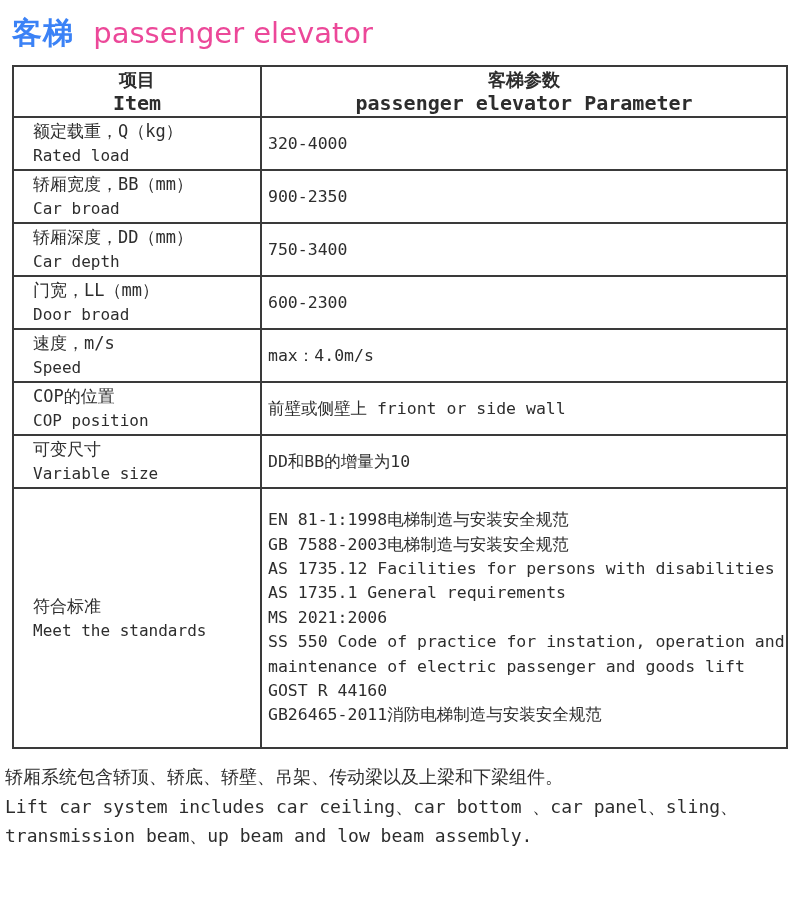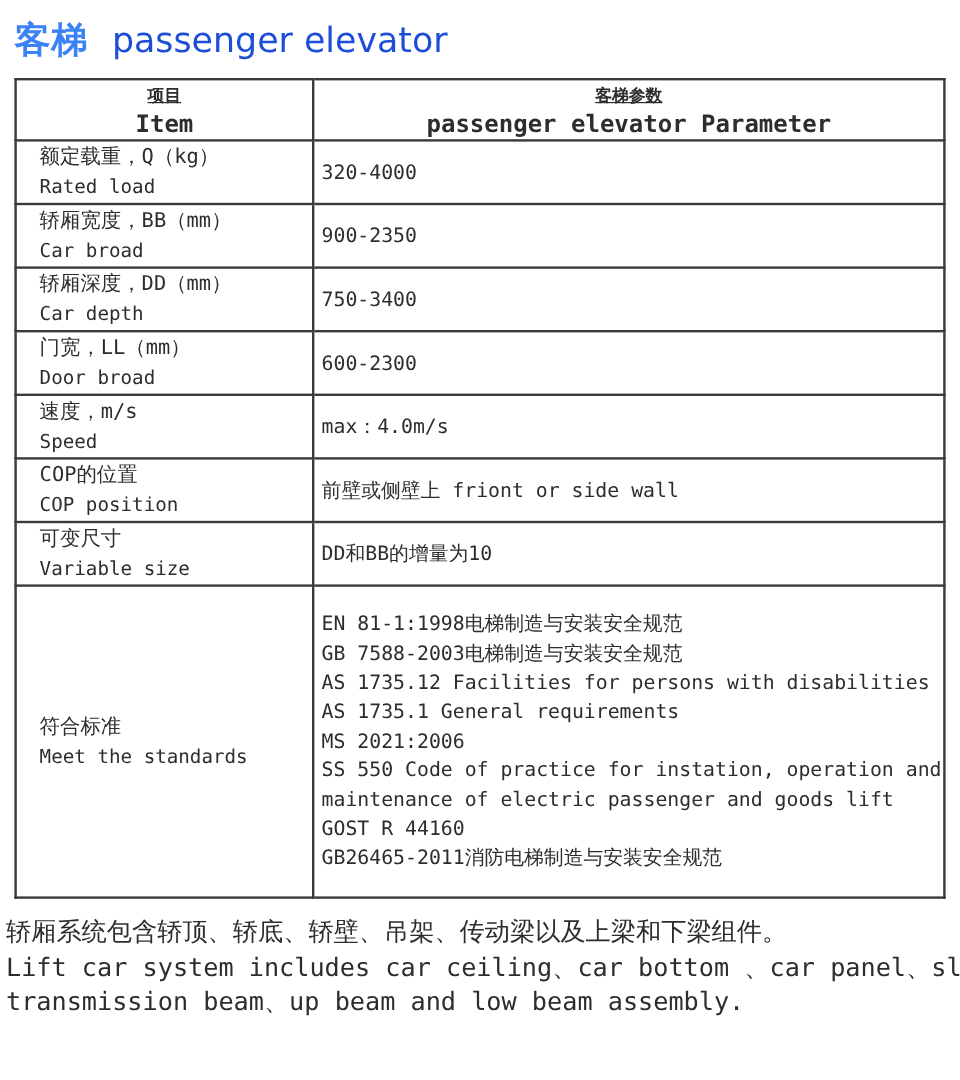--- a/index.html
+++ b/index.html
@@ -20,21 +20,21 @@
     font-family: "DejaVu Serif", "Liberation Serif", serif;
     font-weight: bold;
     font-size: 30px;
     color: #3b82f6;
     letter-spacing: 1px;
   }
   .title .en-part {
     font-family: "DejaVu Sans", "Liberation Sans", sans-serif;
     font-weight: 500;
     font-size: 29px;
-    color: #1d4ed8;
+    color: #ec4899;
     margin-top: 28px;
   }
 
   
   table.spec {
     border-collapse: collapse;
     table-layout: fixed;
     width: 774px;
     margin-left: 12px;
   }
@@ -45,21 +45,21 @@
   }
   col.c-item  { width: 248px; }
   col.c-param { width: 526px; }
 
   tr.hdr th {
     height: 50px;
     font-weight: bold;
     text-align: center;
     padding: 1px 0;
   }
-  .hdr .zh { font-size: 14px; line-height: 24px; text-decoration: underline; }
+  .hdr .zh { font-size: 18px; line-height: 24px; }
   .hdr .en { font-size: 20px; line-height: 23px; }
 
   tr.row td { height: 52px; }
   td.label-cell { padding: 1px 2px 1px 19px; vertical-align: middle; }
   td.label-cell .zh { font-size: 17px; line-height: 25px; white-space: nowrap; }
   td.label-cell .en { font-size: 16px; line-height: 24px; white-space: nowrap; }
   td.value-cell {
     padding-left: 6px;
     font-size: 16.5px;
     vertical-align: middle;
@@ -72,21 +72,21 @@
     font-size: 16.5px;
     line-height: 24.4px;
     white-space: nowrap;
   }
 
   
   .footer {
     margin: 13px 0 0 5px;
   }
   .footer .f-line {
-    font-size: 21px;
+    font-size: 18px;
     line-height: 29.5px;
     white-space: nowrap;
   }
 </style>
 </head>
 <body>
 
 <div class="page">
 
   <h1 class="title"><span class="zh-part">客梯</span><span> </span><span class="en-part">passenger elevator</span></h1>

